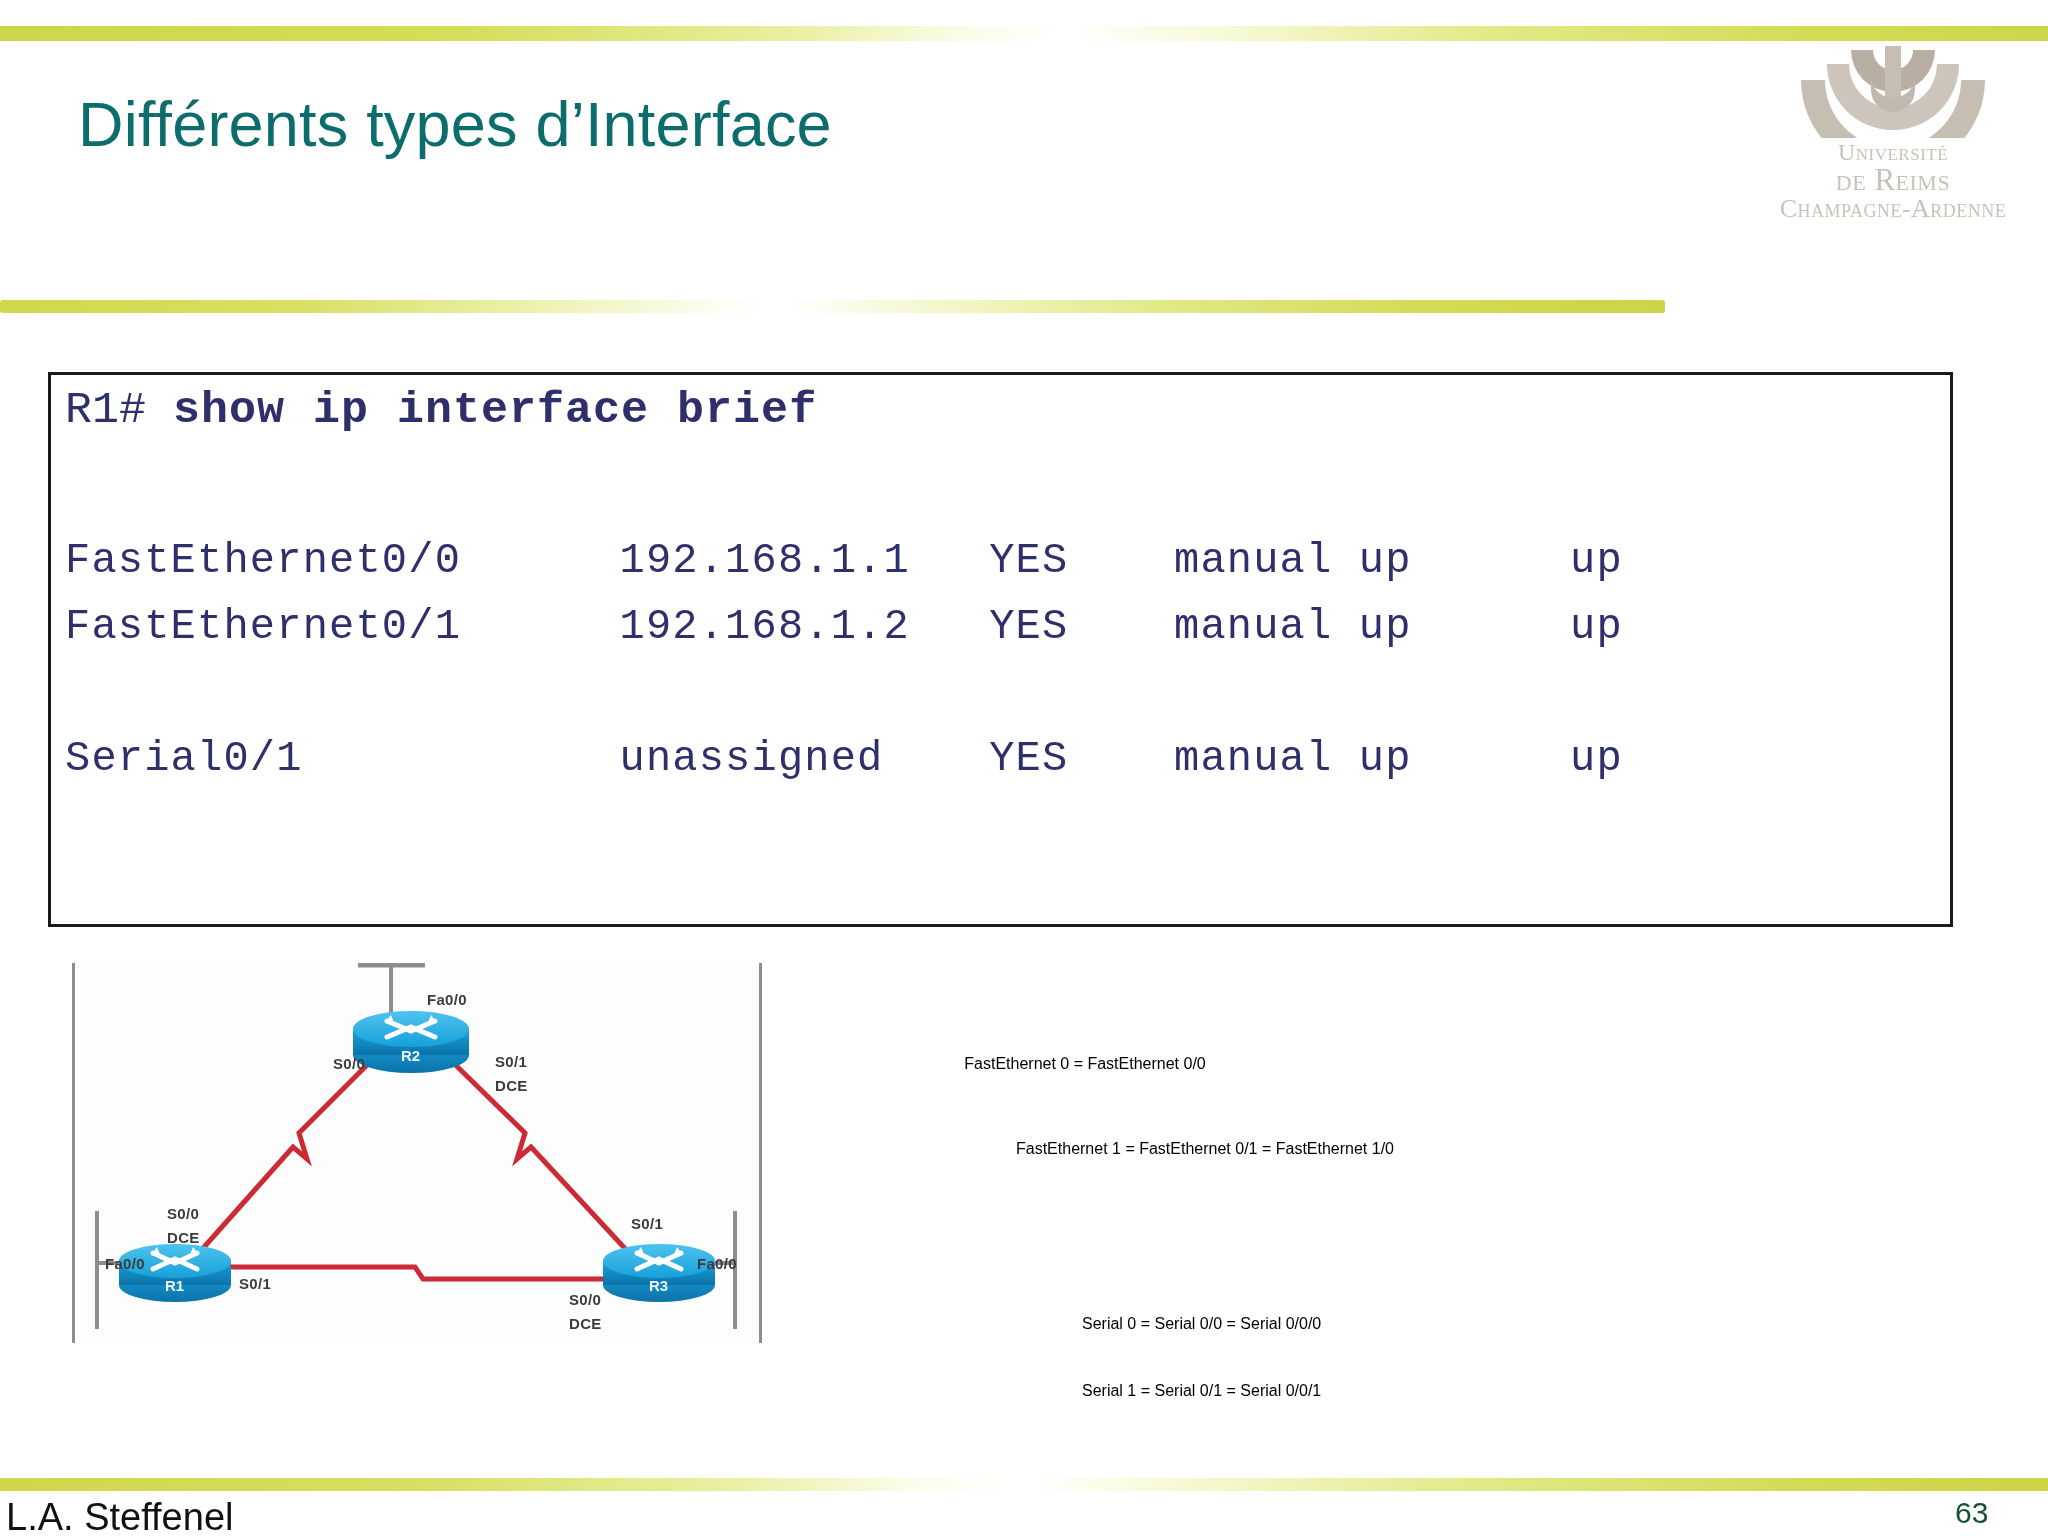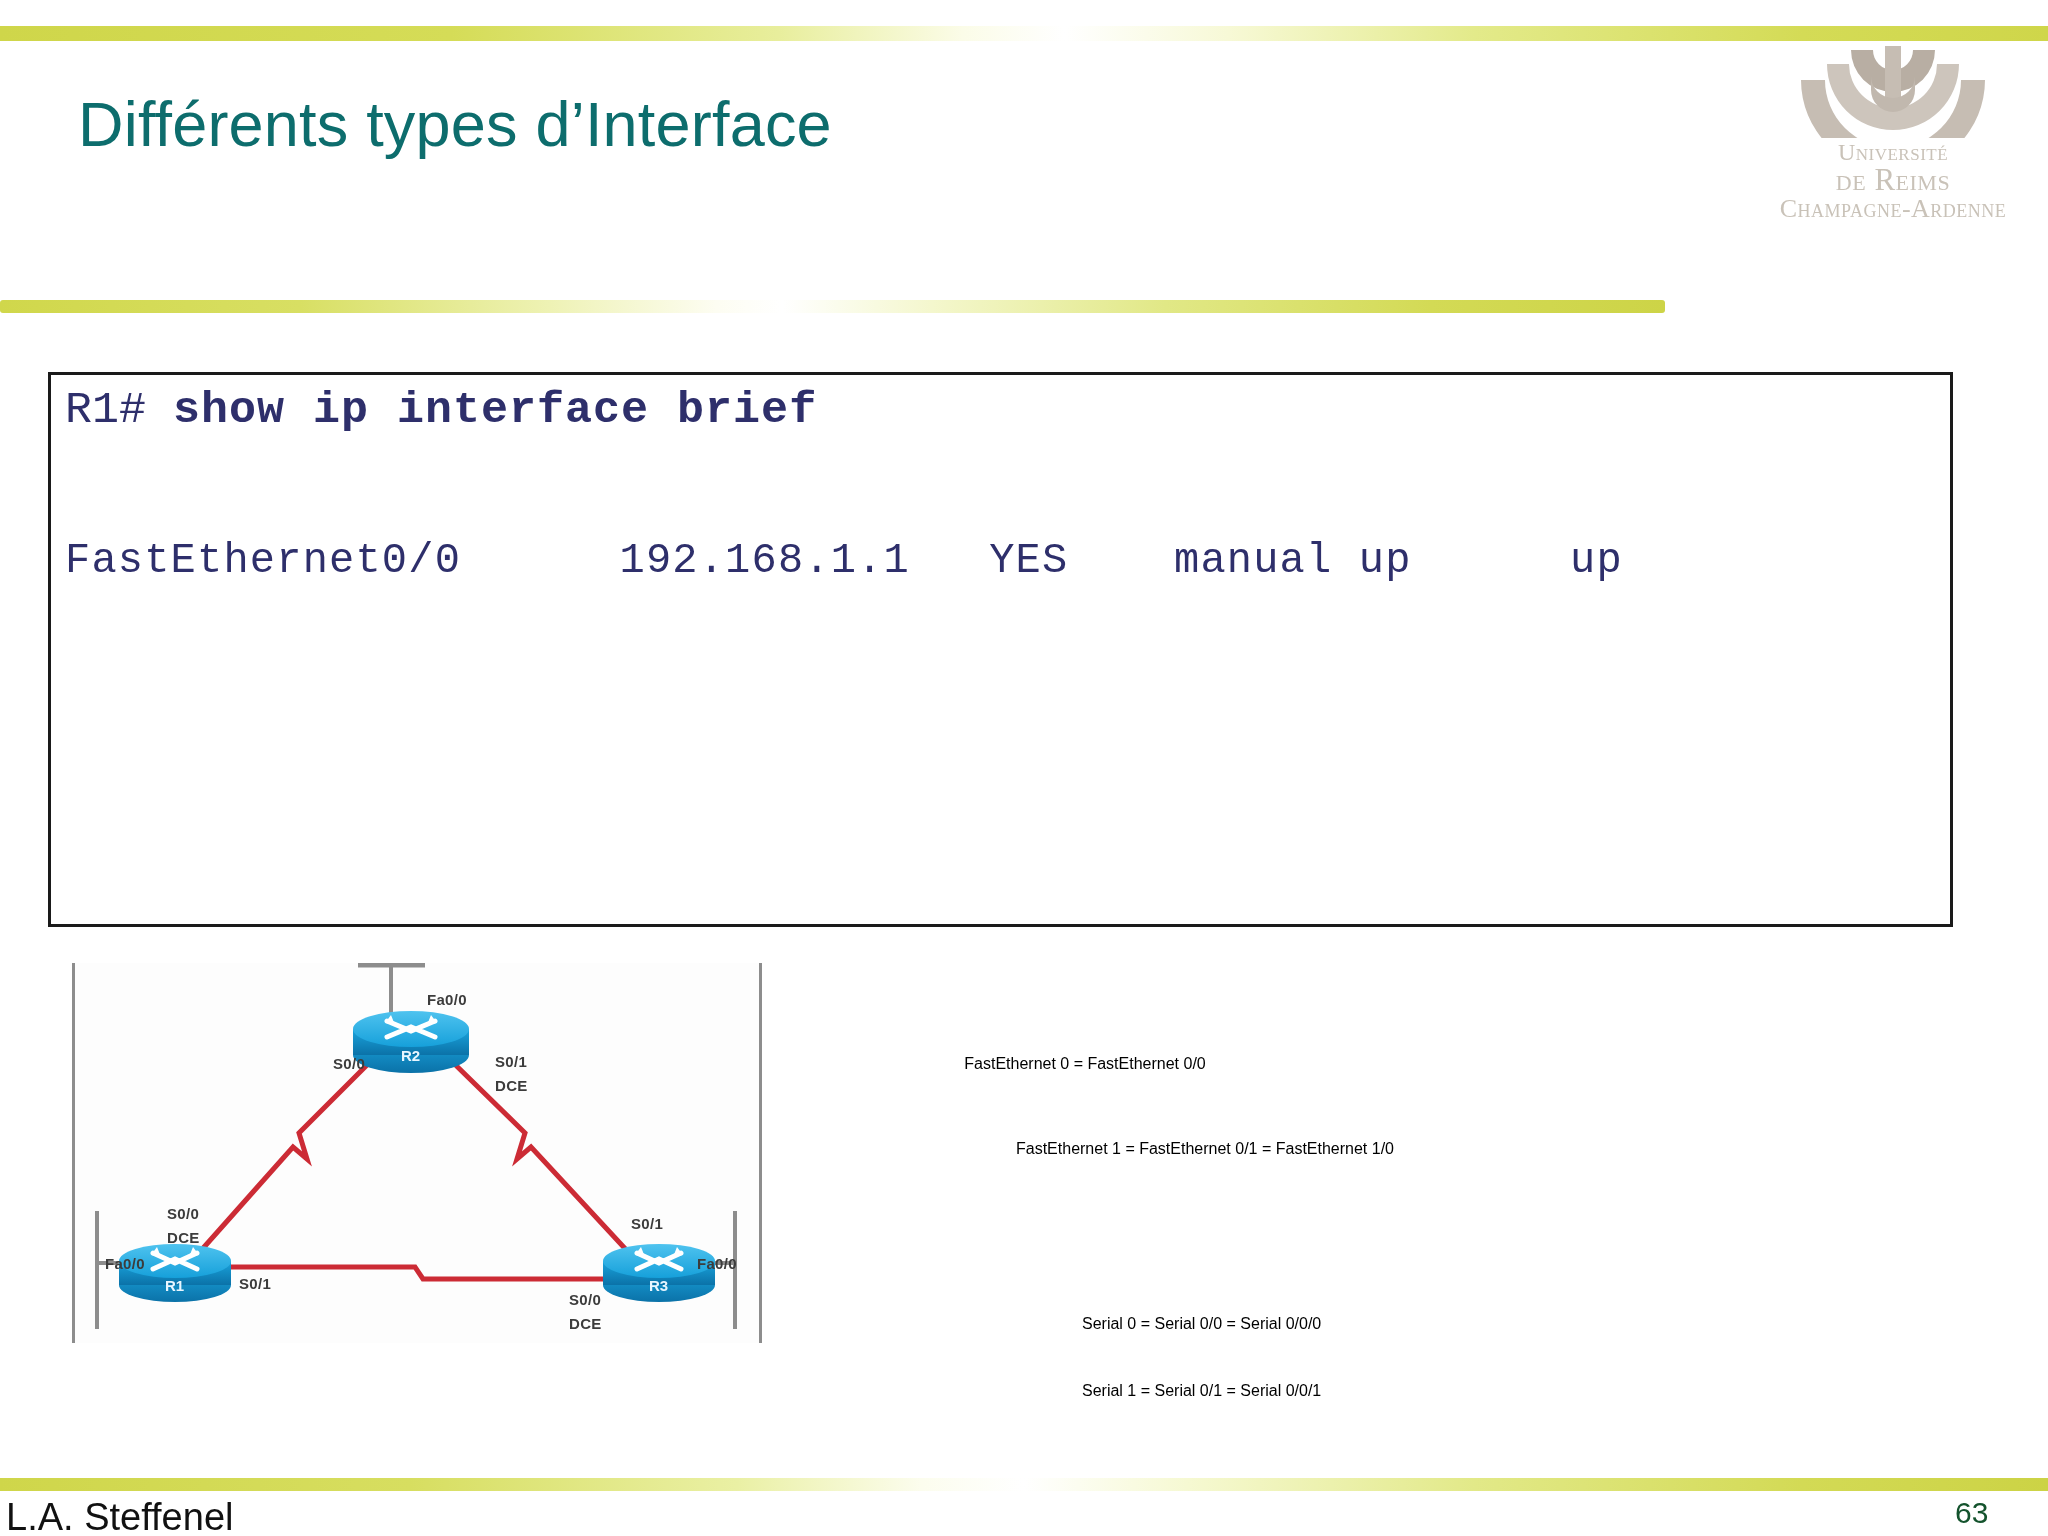--- a/index.html
+++ b/index.html
@@ -122,20 +122,22 @@
   </div>
   <div class="logo-text logo-l1">Université</div>
   <div class="logo-text logo-l2">de Reims</div>
   <div class="logo-text logo-l3">Champagne-Ardenne</div>
 </div>
 
 <div class="console">
   <div class="console-inner">
     <div class="cmd-line"><span class="cmd-prompt">R1# </span><span class="cmd-body">show ip interface brief</span></div>
     <div class="term-row r1">FastEthernet0/0      192.168.1.1   YES    manual up      up</div>
+    <div class="term-row r2">FastEthernet0/1      192.168.1.2   YES    manual up      up</div>
+    <div class="term-row r4">Serial0/1            unassigned    YES    manual up      up</div>
   </div>
 </div>
 
 <div class="topology">
   <svg class="topo-svg" width="684" height="374" viewBox="0 0 684 374" xmlns="http://www.w3.org/2000/svg">
     <defs>
       <linearGradient id="rtrTop" x1="0" y1="0" x2="0" y2="1">
         <parameter name="0%" stop-color="#4fc3ef"></parameter>
         <stop offset="0%" stop-color="#4fc3ef"></stop>
         <stop offset="100%" stop-color="#16a0da"></stop>

